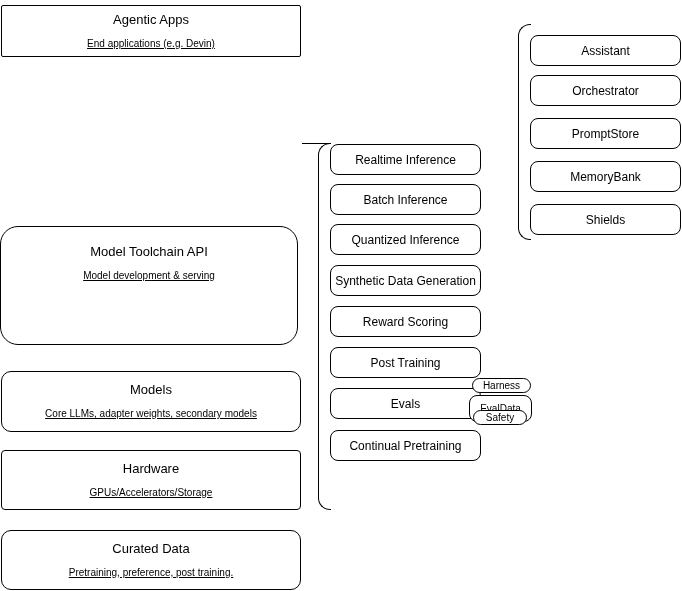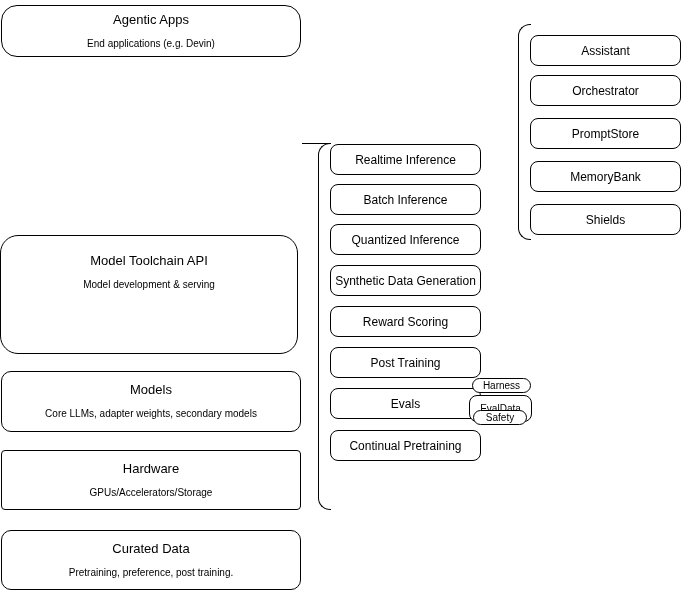--- a/index.html
+++ b/index.html
@@ -20,21 +20,21 @@
     position: absolute;
     background: #ffffff;
     border: 1px solid #000000;
     display: flex;
     flex-direction: column;
     align-items: center;
     justify-content: center;
     text-align: center;
   }
   .node .title { font-size: 13px; line-height: 1.2; }
-  .node .subtitle { font-size: 10px; line-height: 1.25; margin-top: 10px; padding: 0 8px; }
+  .node .subtitle { font-size: 10px; line-height: 1.25; margin-top: 10px; padding: 0 8px; text-decoration: underline; }
   
   .chip {
     position: absolute;
     left: 330px;
     width: 151px;
     height: 31px;
     background: #ffffff;
     border: 1px solid #000000;
     border-radius: 8px;
     display: flex;
@@ -88,27 +88,27 @@
     height: 1px;
     background: #000000;
     z-index: 1;
   }
 </style>
 </head>
 <body>
 
 <div class="canvas">
 
-  <div class="node" style="left:1px; top:5px; width:300px; height:52px; border-radius:16px;">
+  <div class="node" style="left:1px; top:5px; width:300px; height:52px; border-radius:2px;">
     <div class="title">Agentic Apps</div>
     <div class="subtitle">End applications (e.g. Devin)</div>
   </div>
 
 
-  <div class="node" style="left:0px; top:235px; width:298px; height:119px; border-radius:18px; padding-bottom:44px;">
+  <div class="node" style="left:0px; top:226px; width:298px; height:119px; border-radius:18px; padding-bottom:44px;">
     <div class="title">Model Toolchain API</div>
     <div class="subtitle">Model development &amp; serving</div>
   </div>
 
   <div class="node" style="left:1px; top:371px; width:300px; height:61px; border-radius:10px;">
     <div class="title">Models</div>
     <div class="subtitle">Core LLMs, adapter weights, secondary models</div>
   </div>
 
   <div class="node" style="left:1px; top:450px; width:300px; height:60px; border-radius:4px;">

